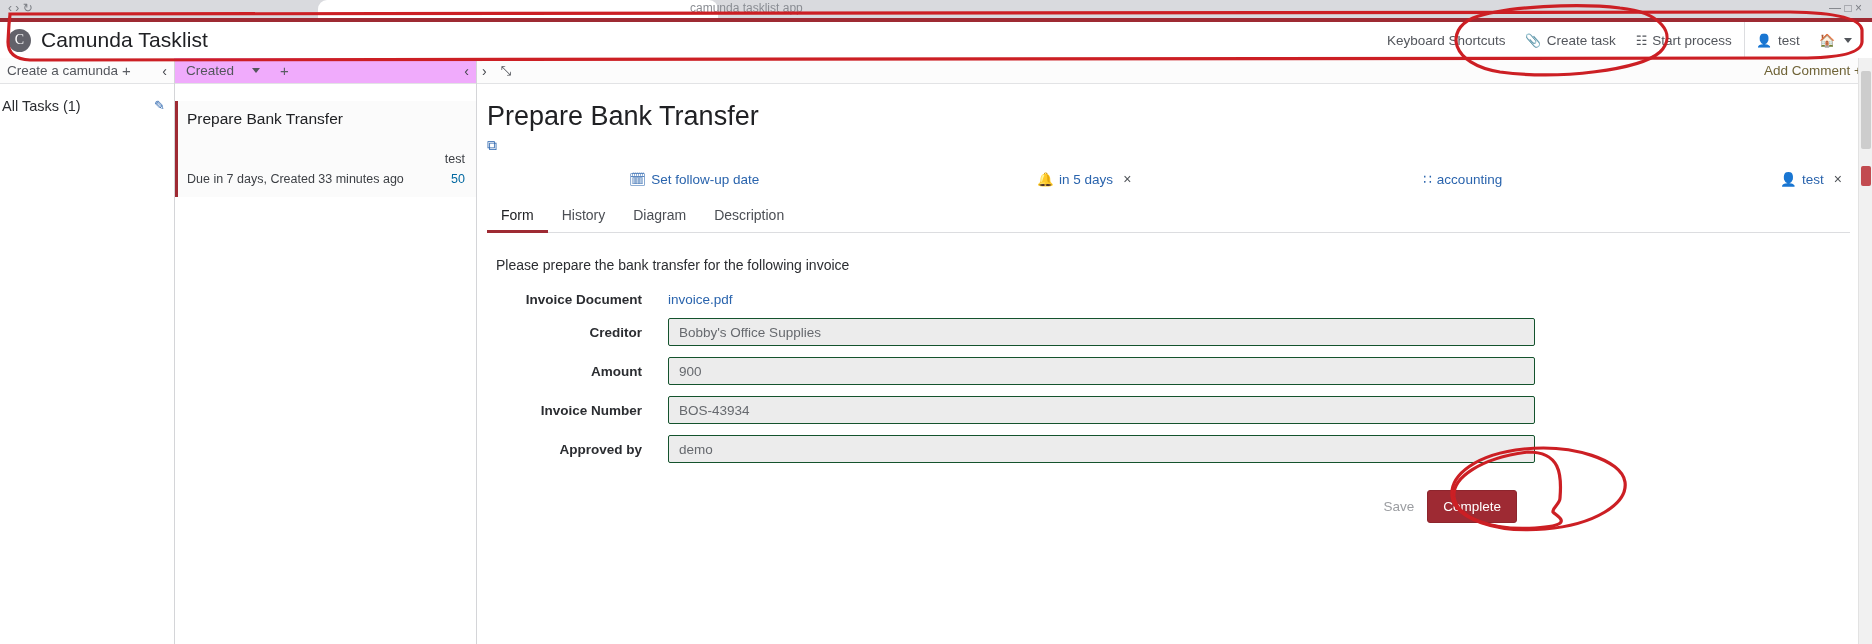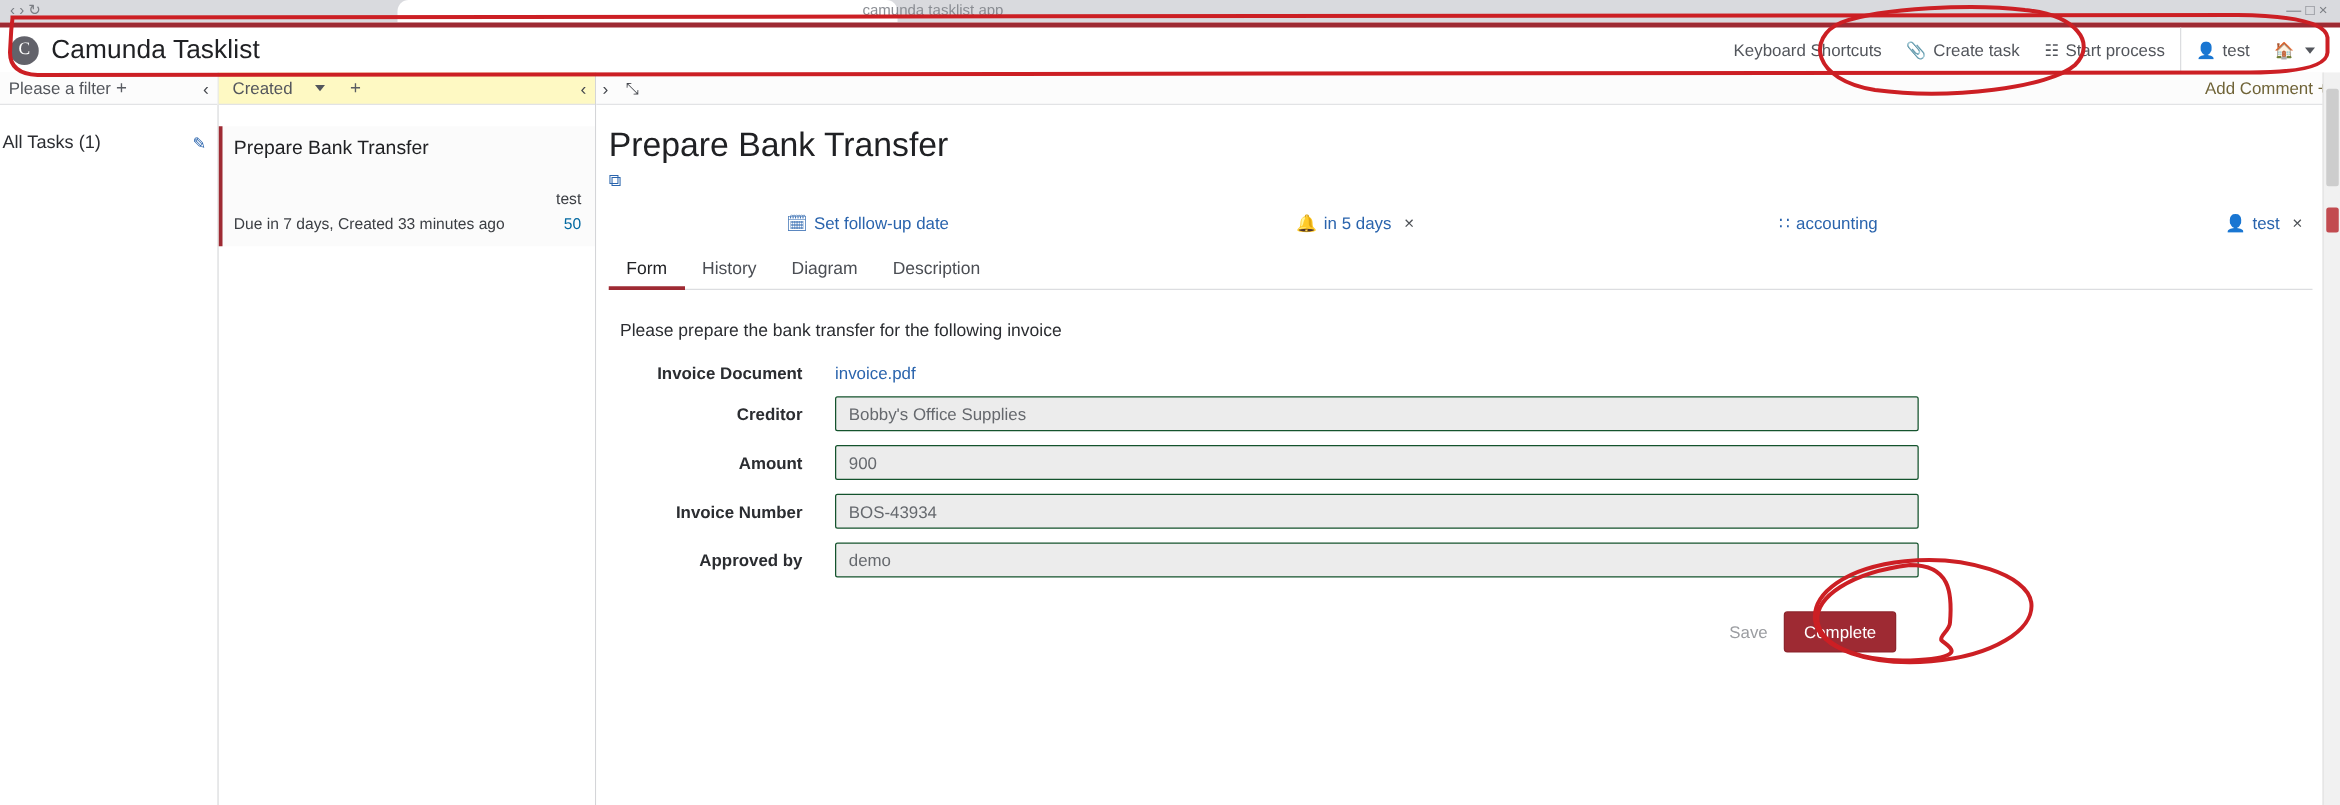--- a/index.html
+++ b/index.html
@@ -126,21 +126,21 @@
     color: #53565c;
     background: #fcfcfc;
   }
   .pane-bar .spacer { flex: 1; }
   .plus-sign { font-size: 15px; color: #5a5d63; margin-left: 4px; }
   .chev {
     font-size: 14px; color: #44474d; cursor: pointer; line-height: 1;
   }
   .filter-list { padding-top: 14px; }
   .filter-row {
-    display: flex; align-items: flex-end;
+    display: flex; align-items: flex-start;
     padding: 0 9px 0 0;
     height: 24px;
     gap: 32px;
   }
   .filter-name {
     font-size: 14.5px;
     color: #2b2d31;
     padding-left: 2px;
     flex: 1;
   }
@@ -154,21 +154,21 @@
     background: #ffffff;
     display: flex; flex-direction: column;
   }
   .sort-bar {
     height: 26px;
     border-bottom: 1px solid #e2e3e5;
     display: flex; align-items: center;
     padding: 0 7px 0 11px;
     font-size: 13.5px;
     color: #53565c;
-    background: #fef9c3;
+    background: #f0abfc;
     gap: 16px;
   }
   .sort-caret {
     display: inline-block;
     width: 0; height: 0;
     border-left: 4px solid transparent;
     border-right: 4px solid transparent;
     border-top: 5px solid #53565c;
     margin-left: 2px;
   }
@@ -447,21 +447,21 @@
       <span class="hnav-icon">🏠</span>
       <span class="caret-down"></span>
     </div>
   </div>
 </div>
 
 <div class="body-area">
 
   <div class="filter-pane">
     <div class="pane-bar">
-      <span>Please a filter</span>
+      <span>Create a camunda</span>
       <span class="plus-sign">+</span>
       <span class="spacer"></span>
       <span class="chev">‹</span>
     </div>
     <div class="filter-list">
       <div class="filter-row">
         <span class="filter-name">All Tasks (1)</span>
         <span class="pencil-icon">✎</span>
       </div>
     </div>

